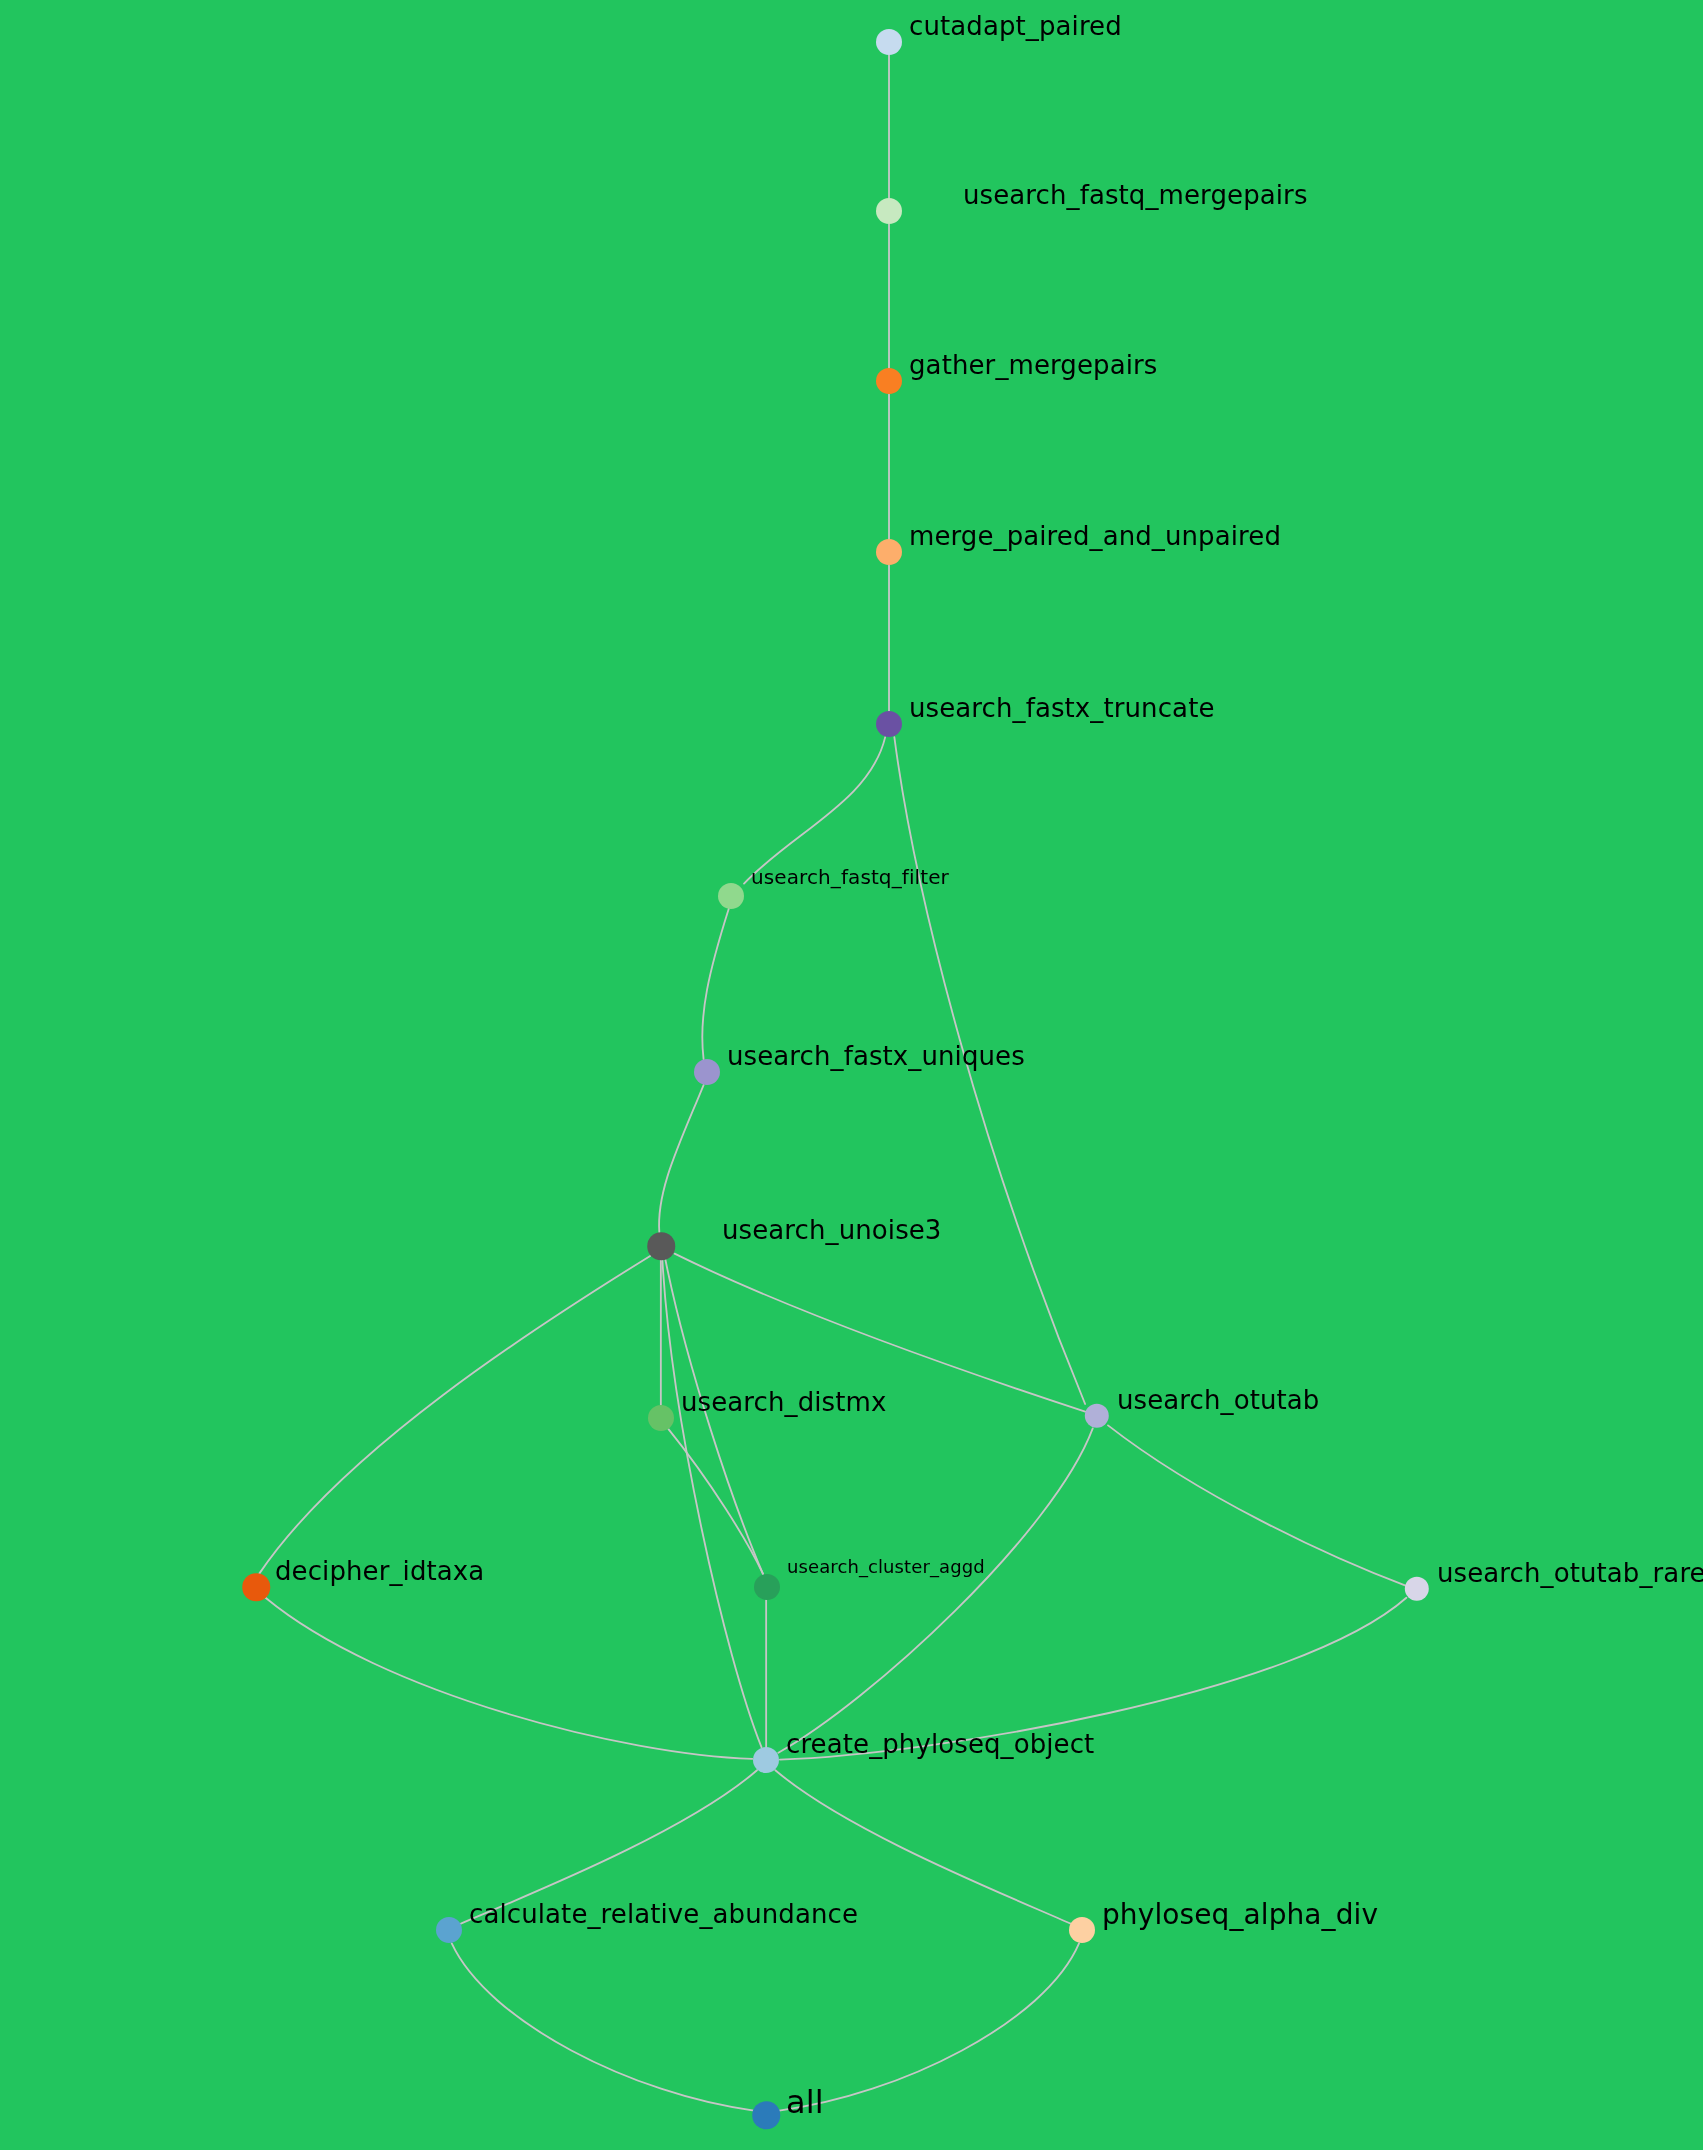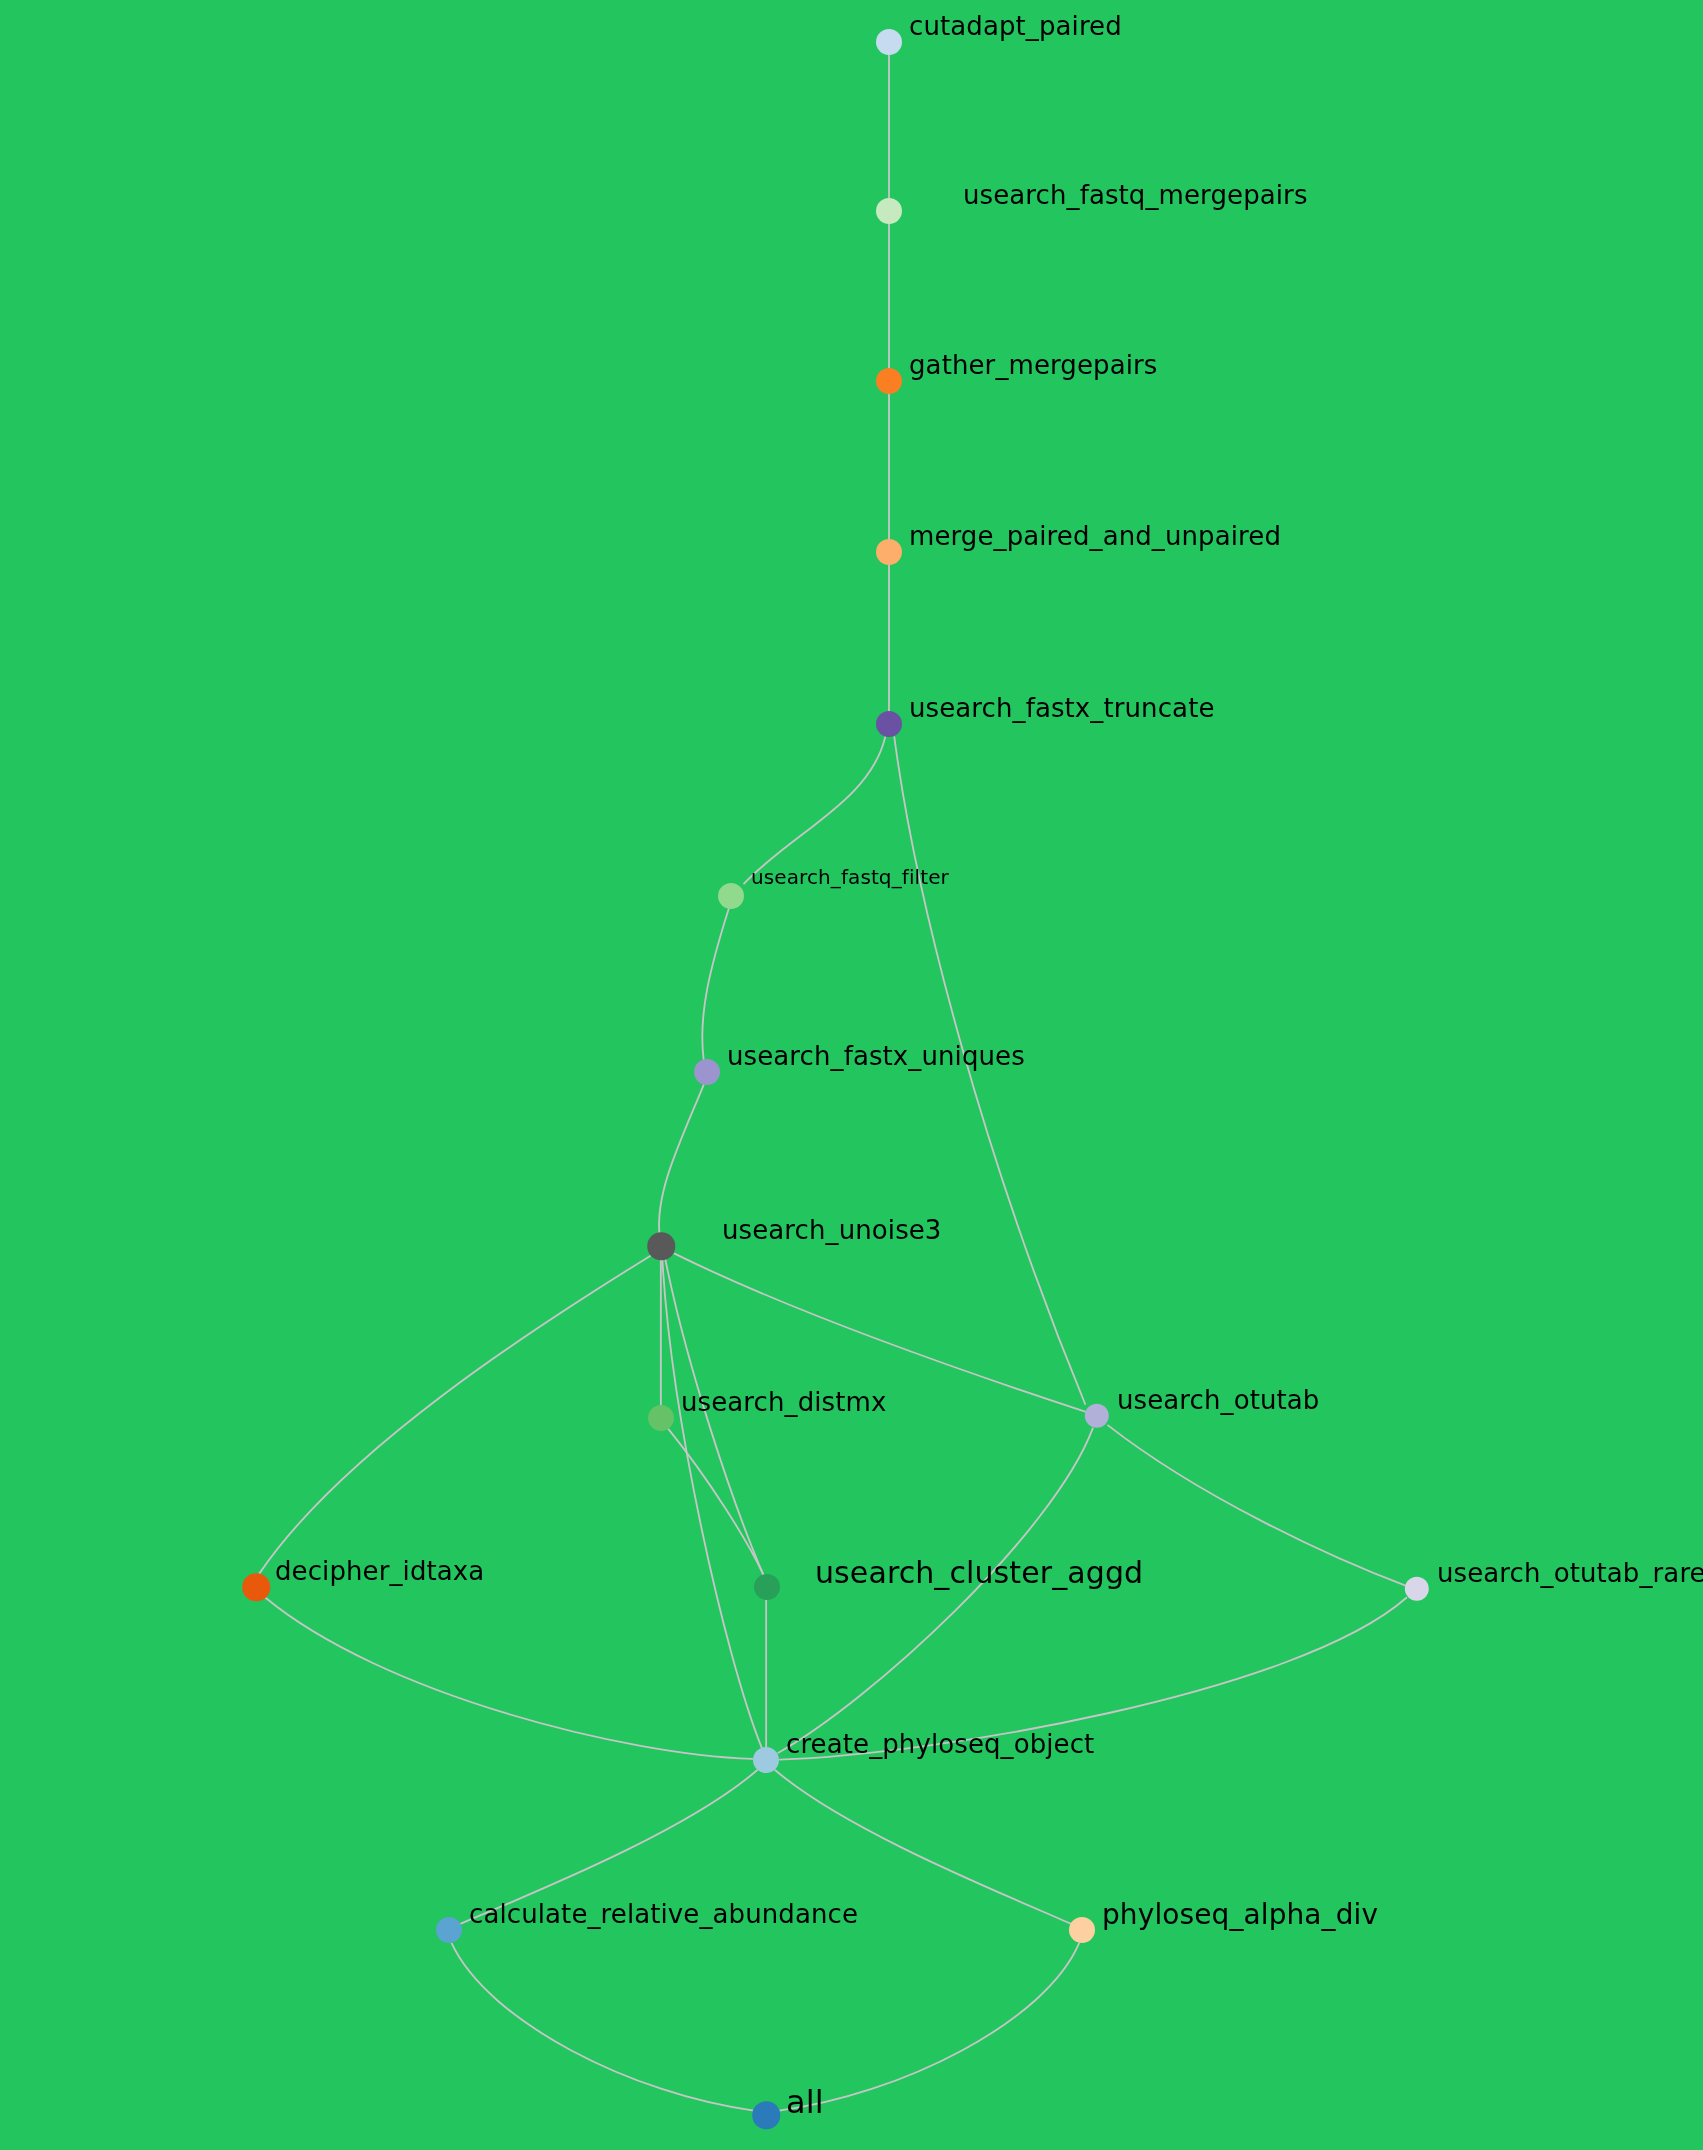--- a/index.html
+++ b/index.html
@@ -91,21 +91,21 @@
       <div class="node-label" style="left: 727px; top: 1043px; color: rgb(0, 0, 0); font-size: 26px;">usearch_fastx_uniques</div>
       <div class="graph-node" style="left: 661px; top: 1246px; width: 27.5px; height: 27.5px; background: rgb(89, 89, 89);"></div>
       <div class="node-label" style="left: 681px; top: 1217px; color: rgb(0, 0, 0); font-size: 26px; margin-left: 41px;">usearch_unoise3</div>
       <div class="graph-node" style="left: 661px; top: 1418px; width: 26px; height: 26px; background: rgb(102, 194, 102);"></div>
       <div class="node-label" style="left: 681px; top: 1389px; color: rgb(0, 0, 0); font-size: 26px;">usearch_distmx</div>
       <div class="graph-node" style="left: 1097px; top: 1416px; width: 24.4px; height: 24.4px; background: rgb(176, 176, 216);"></div>
       <div class="node-label" style="left: 1117px; top: 1387px; color: rgb(0, 0, 0); font-size: 26px;">usearch_otutab</div>
       <div class="graph-node" style="left: 256px; top: 1587px; width: 27.5px; height: 27.5px; background: rgb(232, 89, 12);"></div>
       <div class="node-label" style="left: 275px; top: 1558px; color: rgb(0, 0, 0); font-size: 26px;">decipher_idtaxa</div>
       <div class="graph-node" style="left: 767px; top: 1587px; width: 26px; height: 26px; background: rgb(40, 160, 90);"></div>
-      <div class="node-label" style="left: 787px; top: 1558px; color: rgb(0, 0, 0); font-size: 30px; margin-left: 28px;">usearch_cluster_aggd</div>
+      <div class="node-label" style="left: 787px; top: 1558px; color: rgb(0, 0, 0); font-size: 18px;">usearch_cluster_aggd</div>
       <div class="graph-node" style="left: 1417px; top: 1589px; width: 24.4px; height: 24.4px; background: rgb(216, 214, 232);"></div>
       <div class="node-label" style="left: 1437px; top: 1560px; color: rgb(0, 0, 0); font-size: 26px;">usearch_otutab_rare</div>
       <div class="graph-node" style="left: 766px; top: 1760px; width: 26px; height: 26px; background: rgb(158, 202, 225);"></div>
       <div class="node-label" style="left: 786px; top: 1731px; color: rgb(0, 0, 0); font-size: 26px;">create_phyloseq_object</div>
       <div class="graph-node" style="left: 449px; top: 1930px; width: 26px; height: 26px; background: rgb(91, 163, 208);"></div>
       <div class="node-label" style="left: 469px; top: 1901px; color: rgb(0, 0, 0); font-size: 26px;">calculate_relative_abundance</div>
       <div class="graph-node" style="left: 1082px; top: 1930px; width: 26px; height: 26px; background: rgb(253, 208, 162);"></div>
       <div class="node-label" style="left: 1102px; top: 1901px; color: rgb(0, 0, 0); font-size: 28px;">phyloseq_alpha_div</div>
       <div class="graph-node" style="left: 766px; top: 2115px; width: 27.5px; height: 27.5px; background: rgb(43, 123, 186);"></div>
       <div class="node-label" style="left: 786px; top: 2086px; color: rgb(0, 0, 0); font-size: 32px;">all</div>

